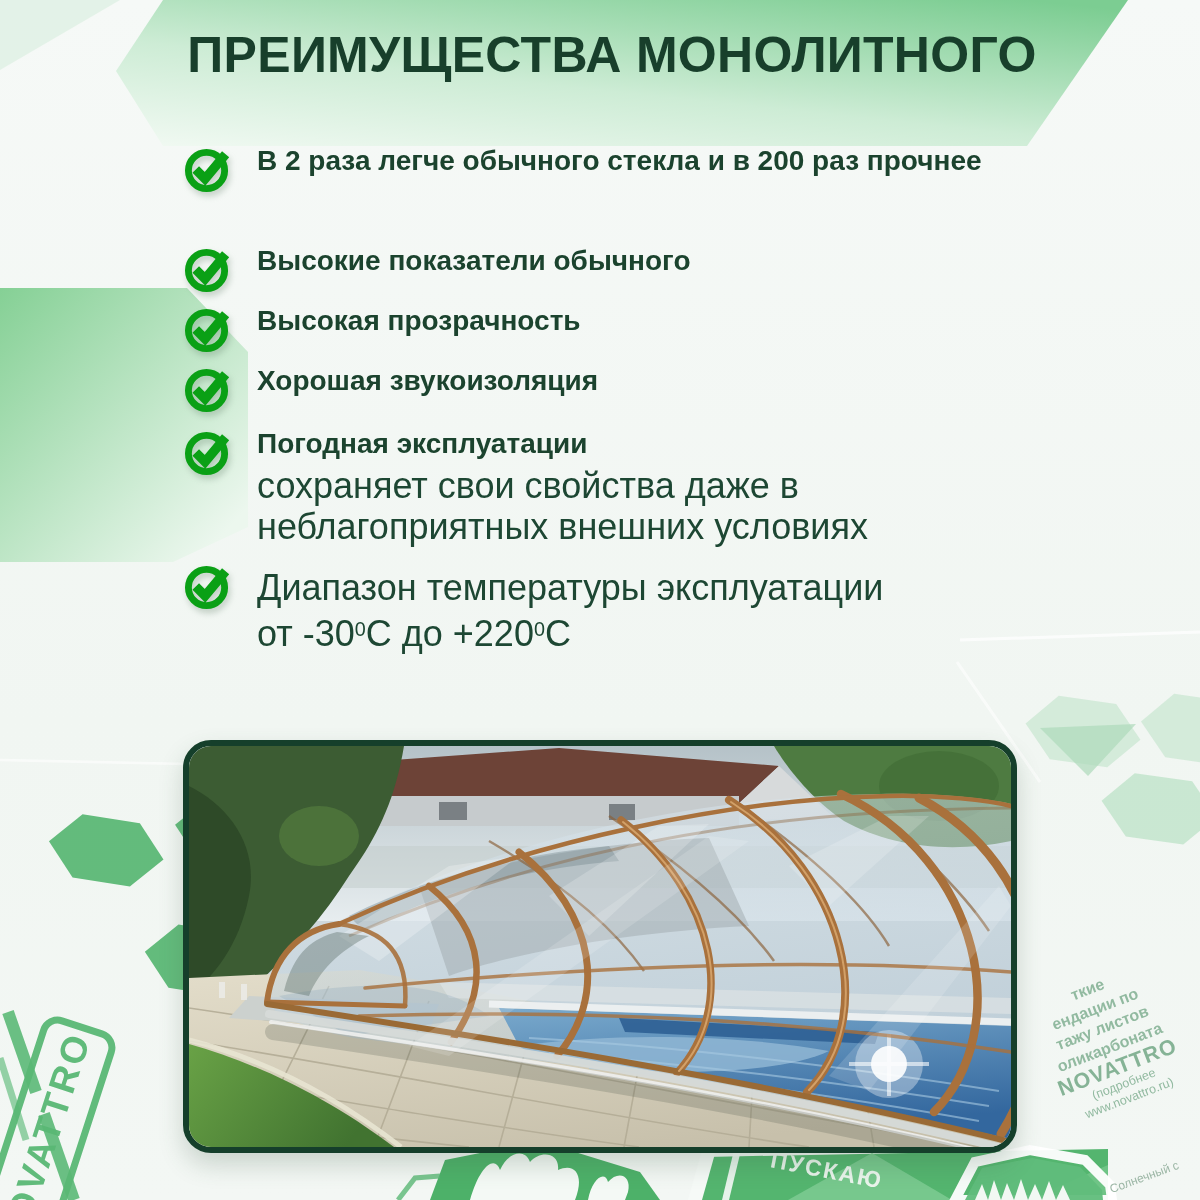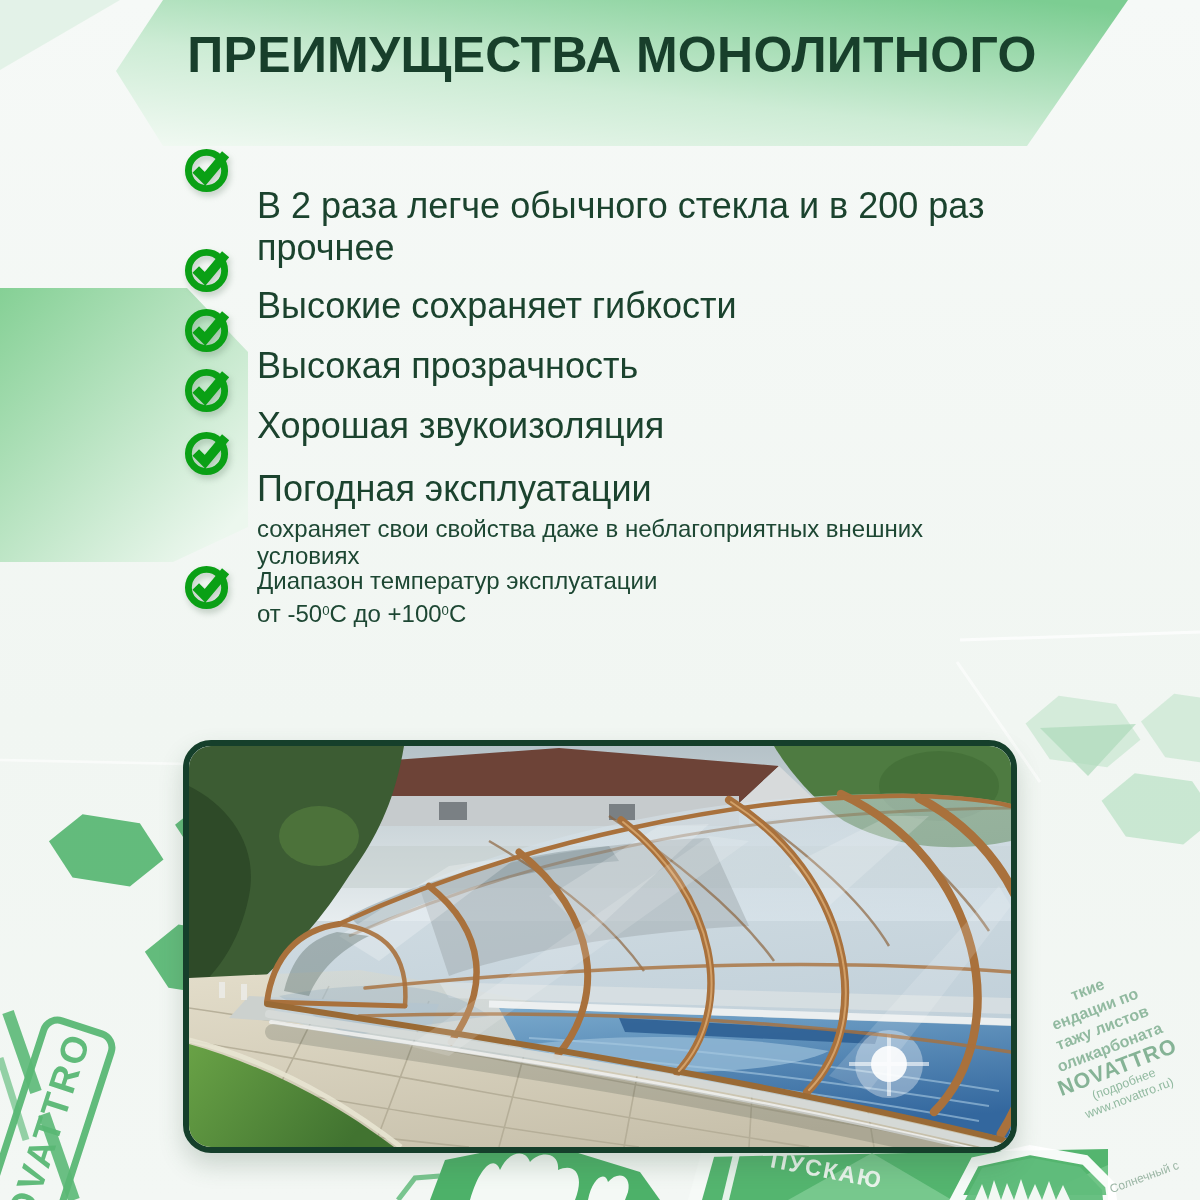--- a/index.html
+++ b/index.html
@@ -20,22 +20,22 @@
   .corner-note{position:absolute;left:1108px;top:1170px;z-index:2;transform:rotate(-20deg);
     color:#8cab97;font-size:12px;opacity:.85;}
   
   .title{position:absolute;top:26px;left:12px;width:100%;z-index:3;margin:0;text-align:center;
     color:#183f2b;font-weight:800;font-size:50px;line-height:1.17;letter-spacing:.3px;}
   .title .tl{display:block;}
   .items{position:absolute;left:184px;top:143px;width:880px;height:590px;z-index:3;}
   .item{position:absolute;left:0;display:flex;gap:26px;align-items:flex-start;}
   .check{width:47px;height:47px;flex:0 0 47px;margin-top:0;
     filter:drop-shadow(2px 4px 3px rgba(100,130,105,.35));}
-  .item-label{font-size:36px;font-weight:400;color:#1b432e;line-height:1.16;margin-top:40px;}
-  .item-desc{font-size:24px;font-weight:400;color:#1d4733;line-height:1.12;margin-top:6px;}
+  .item-label{font-size:28px;font-weight:700;color:#1b432e;line-height:1.16;}
+  .item-desc{font-size:36px;font-weight:400;color:#1d4733;line-height:1.12;margin-top:6px;}
   .item-desc sup{font-size:.55em;vertical-align:.5em;}
   .w750{max-width:750px;}
   .w700{max-width:700px;}
   .w680{max-width:680px;}
   
   .photo{position:absolute;left:183px;top:740px;width:834px;height:413px;z-index:5;
     border:6px solid #153f2b;border-radius:28px;overflow:hidden;background:#cfd8db;
     box-shadow:0 12px 24px rgba(60,90,70,.22);box-sizing:border-box;}
   .photo svg{display:block;width:100%;height:100%;}
 </style>
@@ -131,21 +131,21 @@
           <div class="item-label w750">В 2 раза легче обычного стекла и в 200 раз прочнее</div>
         </div>
     </div>
 
     <div class="item" style="top:102px">
       <svg class="check" viewBox="0 0 48 48">
         <circle cx="23" cy="26" r="18.5" fill="none" stroke="#0aa015" stroke-width="7"></circle>
         <path d="M12 25 L21.5 34.5 L42.5 9.5" fill="none" stroke="#0aa015" stroke-width="9.5"></path>
       </svg>
       <div class="txt">
-          <div class="item-label">Высокие сохраняет гибкости</div>
+          <div class="item-label">Высокие показатели обычного</div>
         </div>
     </div>
 
     <div class="item" style="top:162px">
       <svg class="check" viewBox="0 0 48 48">
         <circle cx="23" cy="26" r="18.5" fill="none" stroke="#0aa015" stroke-width="7"></circle>
         <path d="M12 25 L21.5 34.5 L42.5 9.5" fill="none" stroke="#0aa015" stroke-width="9.5"></path>
       </svg>
       <div class="txt">
           <div class="item-label">Высокая прозрачность</div>
@@ -172,22 +172,22 @@
         <div class="item-desc w700">сохраняет свои свойства даже в неблагоприятных внешних условиях</div>
       </div>
     </div>
 
     <div class="item" style="top:419px">
       <svg class="check" viewBox="0 0 48 48">
         <circle cx="23" cy="26" r="18.5" fill="none" stroke="#0aa015" stroke-width="7"></circle>
         <path d="M12 25 L21.5 34.5 L42.5 9.5" fill="none" stroke="#0aa015" stroke-width="9.5"></path>
       </svg>
       <div class="txt">
-        <div class="item-desc w700">Диапазон температур эксплуатации</div>
-        <div class="item-desc"><span>от -50</span><sup>0</sup><span>С до +100</span><sup>0</sup><span>С</span></div>
+        <div class="item-desc w700">Диапазон температуры эксплуатации</div>
+        <div class="item-desc"><span>от -30</span><sup>0</sup><span>С до +220</span><sup>0</sup><span>С</span></div>
       </div>
     </div>
   </div>
 
   <div class="photo">
     <svg viewBox="0 0 822 401" preserveAspectRatio="none">
       <defs>
         <linearGradient id="sky" x1="0" y1="0" x2="0" y2="1">
             <stop offset="0" stop-color="#b5c2c8"></stop>
             <stop offset="1" stop-color="#e7edef"></stop>

